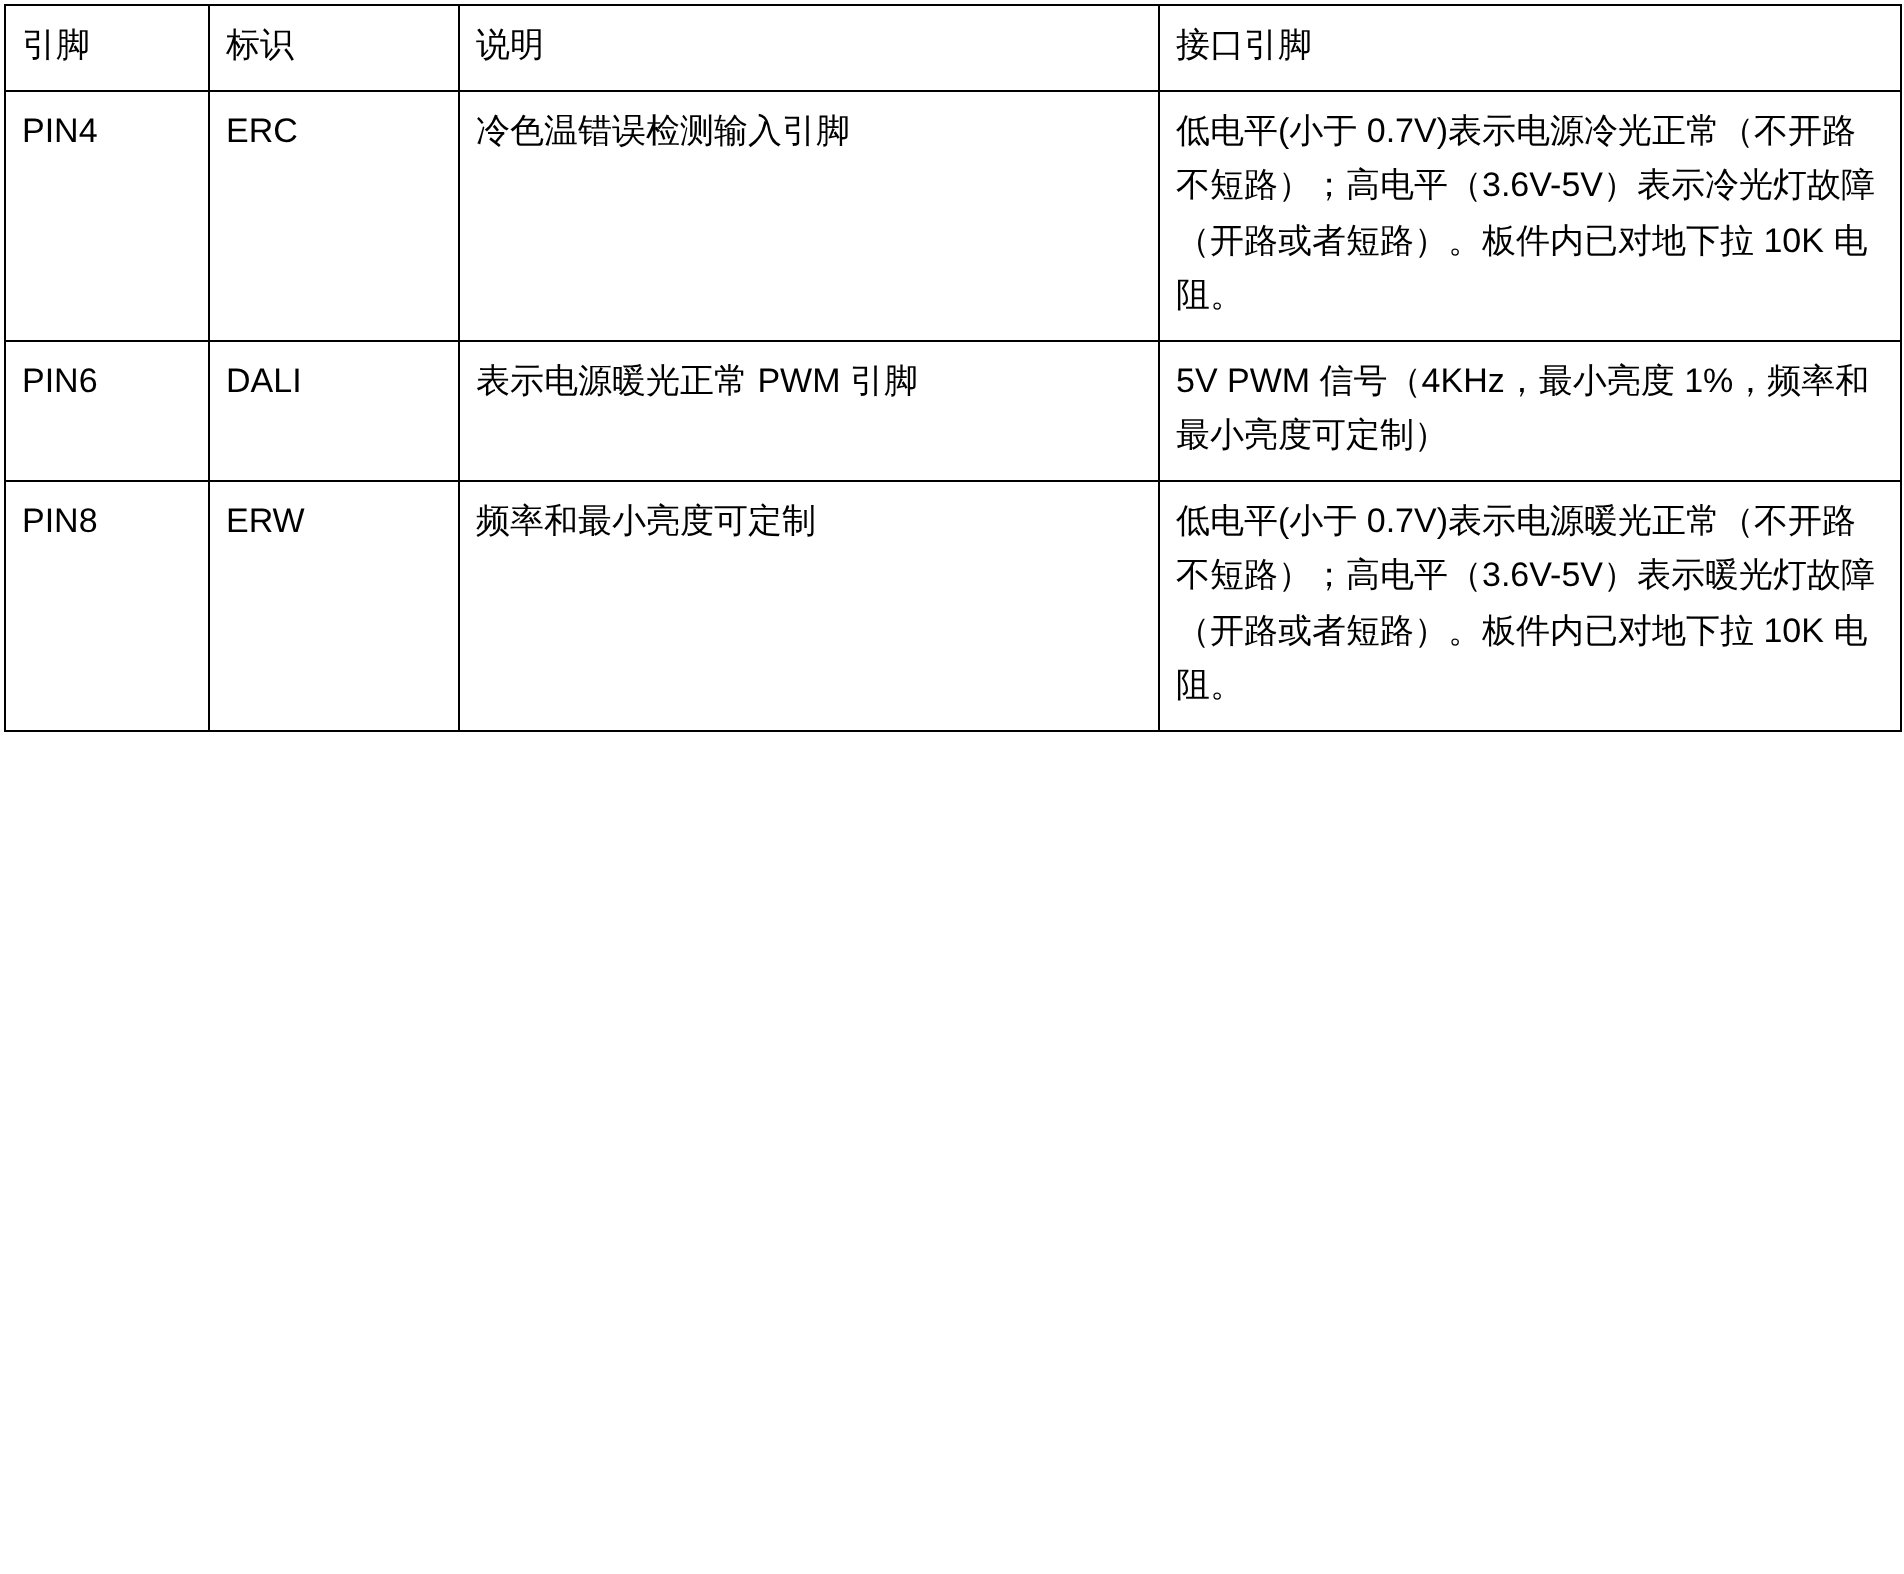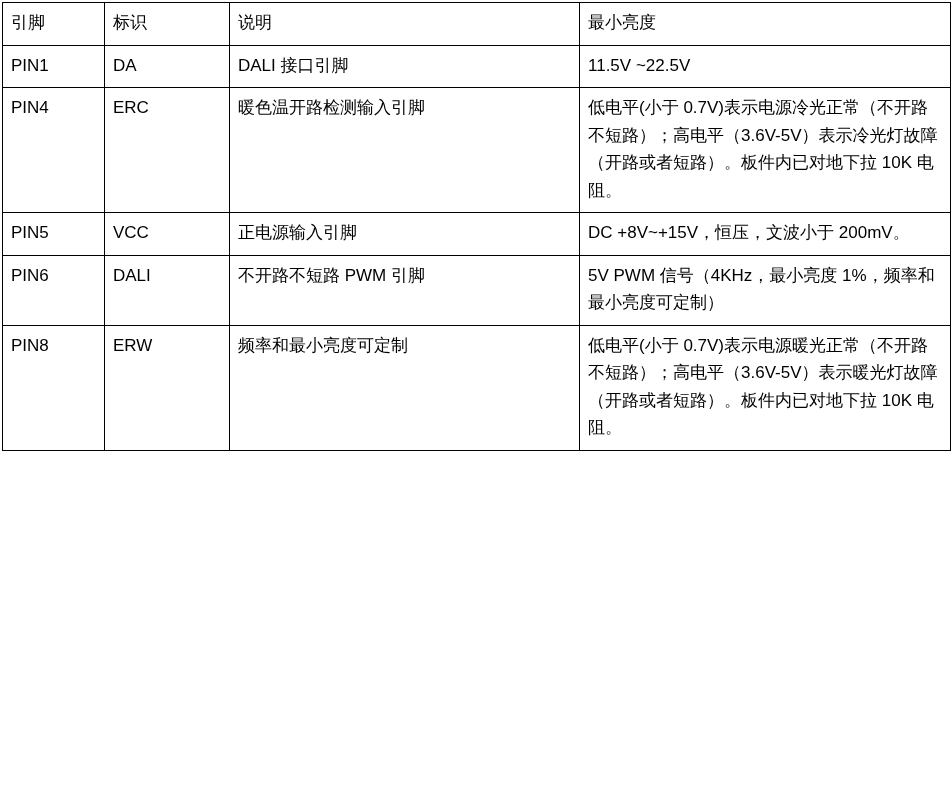--- a/index.html
+++ b/index.html
@@ -59,80 +59,52 @@
       <td>
           <span class="cell-text">引脚</span>
         </td>
       <td>
           <span class="cell-text">标识</span>
         </td>
       <td>
           <span class="cell-text">说明</span>
         </td>
       <td>
-          <span class="cell-text">最小亮度</span>
+          <span class="cell-text">接口引脚</span>
         </td>
     </tr>
 
-    <tr>
-      <td>
-          <span class="cell-text">PIN1</span>
-        </td>
-      <td>
-          <span class="cell-text">DA</span>
-        </td>
-      <td>
-          <span class="cell-text">DALI 接口引脚</span>
-        </td>
-      <td>
-          <span class="cell-text">11.5V ~22.5V</span>
-        </td>
-    </tr>
 
 
 
     <tr>
       <td>
           <span class="cell-text">PIN4</span>
         </td>
       <td>
           <span class="cell-text">ERC</span>
         </td>
       <td>
-          <span class="cell-text">暖色温开路检测输入引脚</span>
+          <span class="cell-text">冷色温错误检测输入引脚</span>
         </td>
       <td>
           <span class="cell-text">低电平(小于 0.7V)表示电源冷光正常（不开路不短路）；高电平（3.6V-5V）表示冷光灯故障（开路或者短路）。板件内已对地下拉 10K 电阻。</span>
         </td>
     </tr>
 
-    <tr>
-      <td>
-          <span class="cell-text">PIN5</span>
-        </td>
-      <td>
-          <span class="cell-text">VCC</span>
-        </td>
-      <td>
-          <span class="cell-text">正电源输入引脚</span>
-        </td>
-      <td>
-          <span class="cell-text">DC +8V~+15V，恒压，文波小于 200mV。</span>
-        </td>
-    </tr>
 
     <tr>
       <td>
           <span class="cell-text">PIN6</span>
         </td>
       <td>
           <span class="cell-text">DALI</span>
         </td>
       <td>
-          <span class="cell-text">不开路不短路 PWM 引脚</span>
+          <span class="cell-text">表示电源暖光正常 PWM 引脚</span>
         </td>
       <td>
           <span class="cell-text">5V PWM 信号（4KHz，最小亮度 1%，频率和最小亮度可定制）</span>
         </td>
     </tr>
 
 
     <tr>
       <td>
           <span class="cell-text">PIN8</span>

